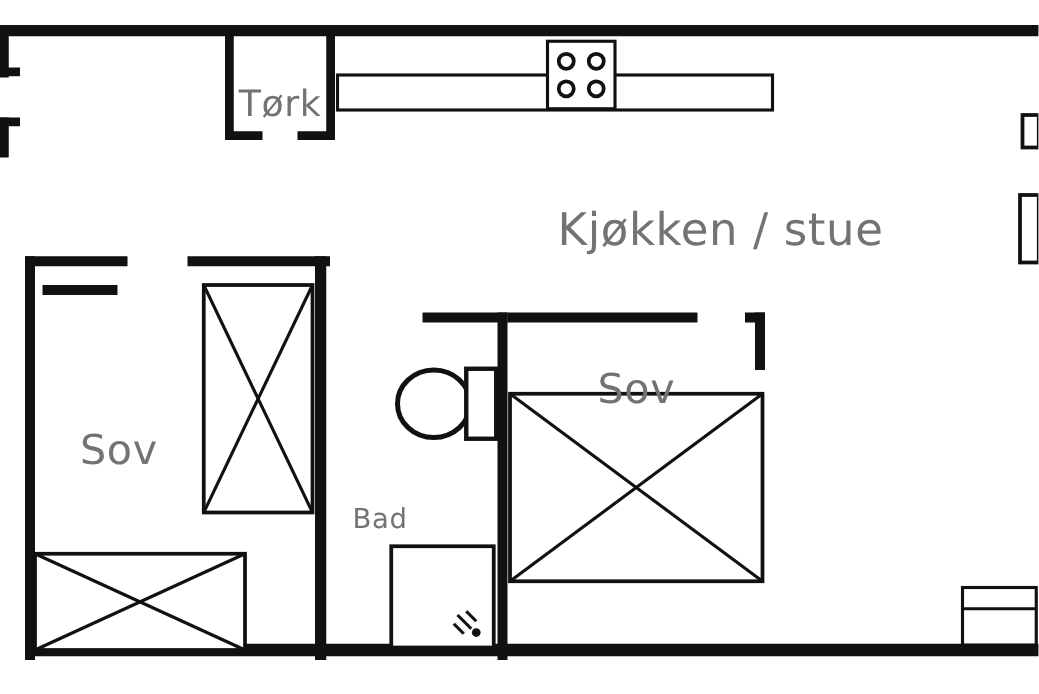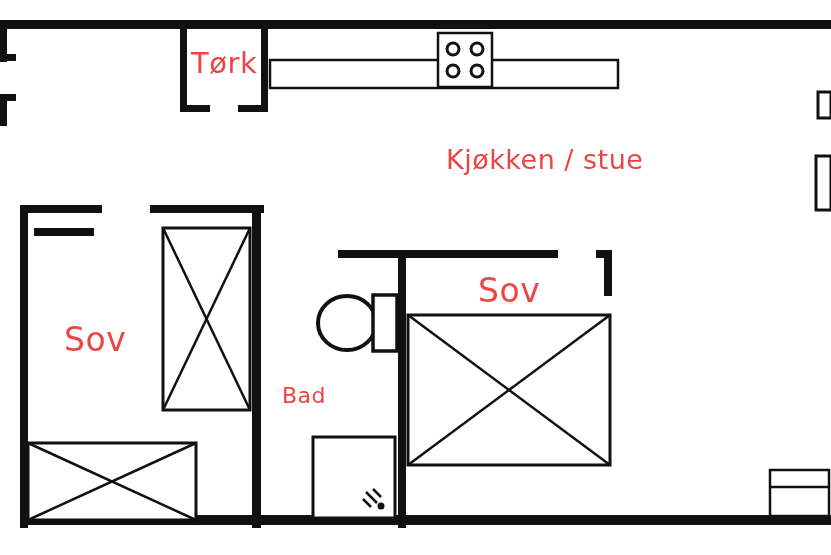--- a/index.html
+++ b/index.html
@@ -7,27 +7,28 @@
     position: relative;
     width: 831px;
     height: 555px;
     background: #ffffff;
     overflow: hidden;
     font-family: "DejaVu Sans", "Liberation Sans", sans-serif;
   }
   .wall { position: absolute; background: #111111; }
   .label {
     position: absolute;
-    color: #ef4444;
+    color: #737373;
     white-space: nowrap;
     line-height: 1.1;
     letter-spacing: 0.5px;
+    margin-top: 20px;
   }
   .label-tork      { left: 191px; top: 48px;  font-size: 29px; }
-  .label-kitchen   { left: 446px; top: 145px; font-size: 27px; }
+  .label-kitchen   { left: 446px; top: 145px; font-size: 36px; }
   .label-sov-left  { left: 64px;  top: 322px; font-size: 33px; }
   .label-bad       { left: 282px; top: 384px; font-size: 22px; }
   .label-sov-right { left: 478px; top: 273px; font-size: 33px; }
   svg.overlay { position: absolute; left: 0; top: 0; }
 </style>
 </head>
 <body>
 
 <div class="plan">
 

